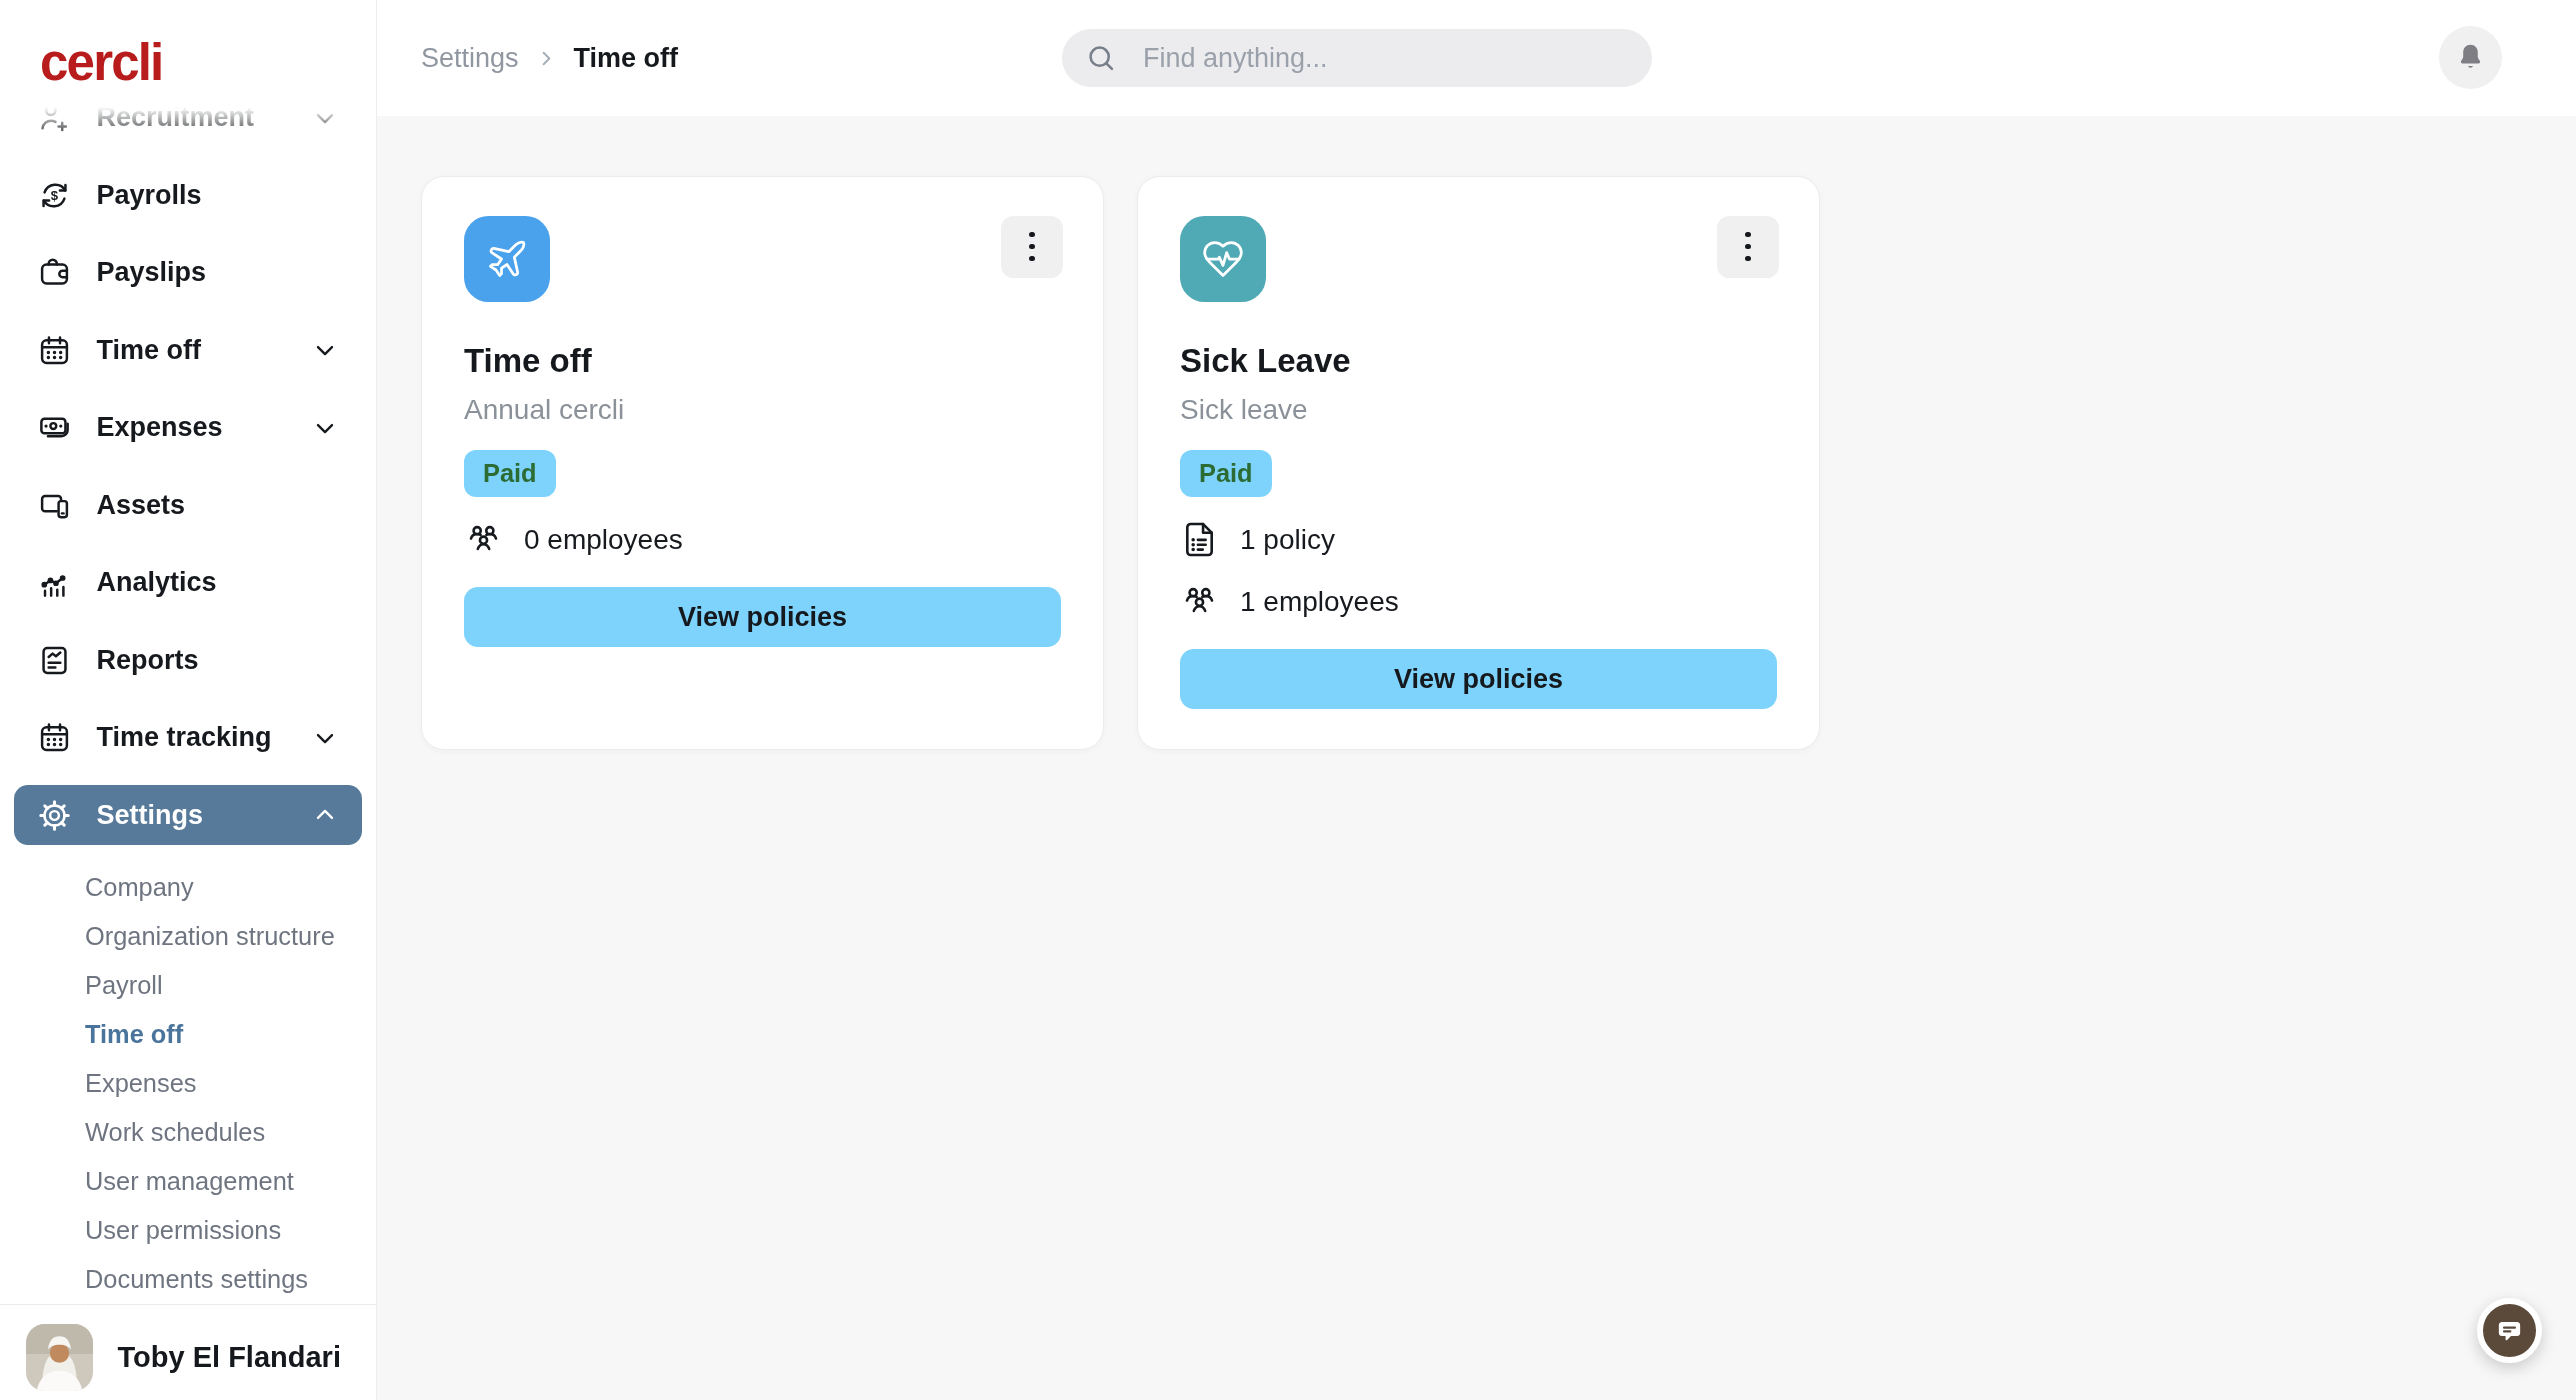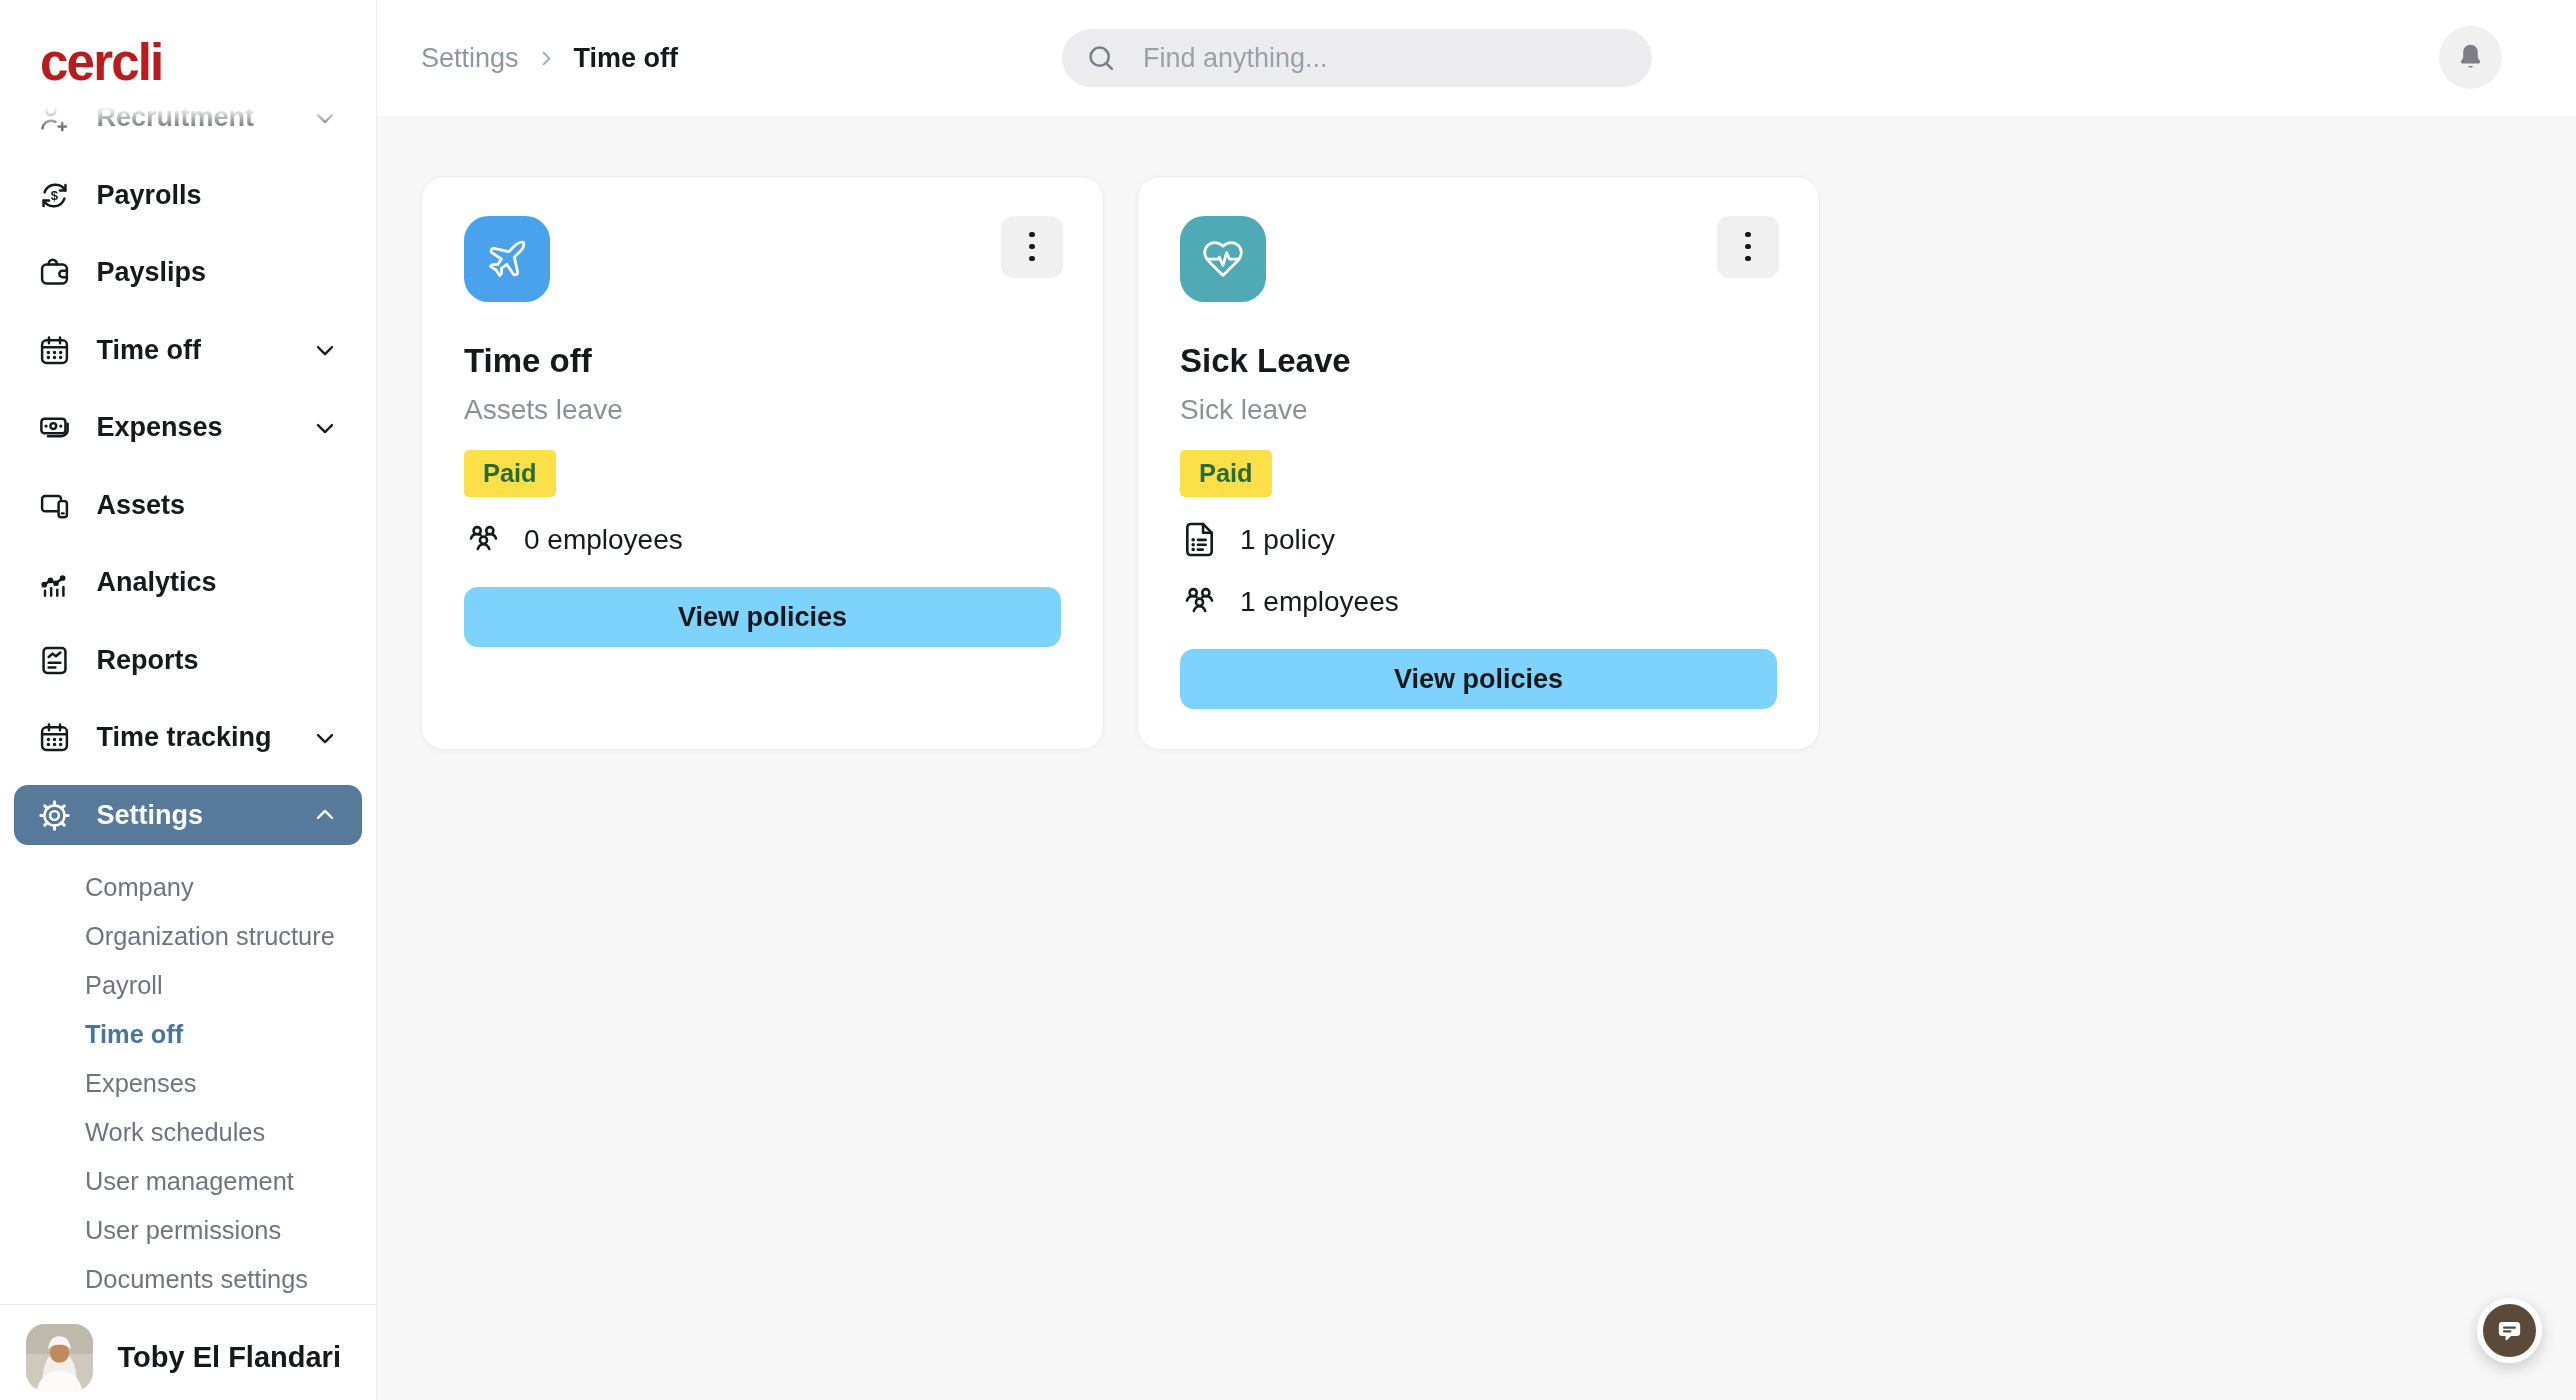--- a/index.html
+++ b/index.html
@@ -52,21 +52,21 @@
   .cards { margin-top: 24.5px; display: flex; gap: 33px; }
   .card { width: 683px; background: #fff; border: 1.8px solid #ececec; border-radius: 23px; padding: 39px 42px 40px; position: relative; box-shadow: 0 1.8px 7px rgba(20,20,30,0.03); }
   .tile { width: 86px; height: 86px; border-radius: 24.5px; display: flex; align-items: center; justify-content: center; color: #fff; }
   .tile svg { width: 44px; height: 44px; }
   .tile.blue { background: #4aa1ec; }
   .tile.teal { background: #4faab6; }
   .kebab-btn { position: absolute; top: 39px; right: 40px; width: 62px; height: 62px; border: none; border-radius: 12.3px; background: #f0f0f0; display: flex; flex-direction: column; align-items: center; justify-content: center; gap: 7px; cursor: pointer; }
   .kebab-btn i { width: 5.3px; height: 5.3px; border-radius: 50%; background: #15181c; }
   .card-title { margin-top: 40px; font-size: 33px; font-weight: 700; color: #15181c; }
   .card-sub { margin-top: 14px; font-size: 28px; color: #8b9199; }
-  .paid-badge { display: inline-flex; align-items: center; margin-top: 24.5px; height: 47px; padding: 12px 19px; border-radius: 5px; background: #fde047; color: #2d6b35; font-size: 25.4px; font-weight: 700; }
+  .paid-badge { display: inline-flex; align-items: center; margin-top: 24.5px; height: 47px; padding: 12px 19px; border-radius: 12px; background: #7dd3fc; color: #2d6b35; font-size: 25.4px; font-weight: 700; }
   .meta-row { display: flex; align-items: center; gap: 21px; margin-top: 23px; font-size: 28px; color: #16191d; }
   .meta-row svg { width: 39px; height: 39px; color: #16191d; flex: none; }
   .view-btn { margin-top: 28px; width: 100%; height: 60px; border: none; border-radius: 14px; background: #7dd3fc; color: #15181c; font-family: inherit; font-size: 27px; font-weight: 700; cursor: pointer; }
 
   .chat-fab { position: absolute; right: 34px; bottom: 37px; width: 65px; height: 65px; border-radius: 50%; background: #5b4a3a; border: 6.1px solid #ffffff; box-shadow: 0 5.3px 16px rgba(0,0,0,0.18); display: flex; align-items: center; justify-content: center; cursor: pointer; }
   .chat-fab svg { width: 35px; height: 35px; }
 </style>
 </head>
 <body>
 
@@ -284,21 +284,21 @@
             <svg viewBox="0 0 24 24" fill="none" stroke="currentColor" stroke-width="1.5" stroke-linecap="round" stroke-linejoin="round">
                 <path d="M17.8 19.2 16 11l3.5-3.5C21 6 21.5 4 21 3c-1-.5-3 0-4.5 1.5L13 8 4.8 6.2c-.5-.1-.9.1-1.1.5l-.3.5c-.2.5-.1 1 .3 1.3L9 12l-2 3H4l-1 1 3 2 2 3 1-1v-3l3-2 3.5 5.3c.3.4.8.5 1.3.3l.5-.2c.4-.3.6-.7.5-1.2z"></path>
               </svg>
           </div>
           <button class="kebab-btn">
               <i></i>
               <i></i>
               <i></i>
             </button>
           <div class="card-title">Time off</div>
-          <div class="card-sub">Assets leave</div>
+          <div class="card-sub">Annual cercli</div>
           <div><span class="paid-badge">Paid</span></div>
           <div class="meta-row">
             <svg viewBox="0 0 24 24" fill="none" stroke="currentColor" stroke-width="1.6" stroke-linecap="round" stroke-linejoin="round">
                 <circle cx="8.1" cy="6.6" r="2.2"></circle>
                 <circle cx="15.9" cy="6.6" r="2.2"></circle>
                 <circle cx="12" cy="12.4" r="2.2"></circle>
                 <path d="M4.3 11.4c.5-1.7 2-2.8 3.8-2.8.8 0 1.5.2 2.1.6"></path>
                 <path d="M13.8 9.2c.6-.4 1.3-.6 2.1-.6 1.8 0 3.3 1.1 3.8 2.8"></path>
                 <path d="M8.5 17.8c.6-1.9 1.9-2.9 3.5-2.9s2.9 1 3.5 2.9"></path>
               </svg>

